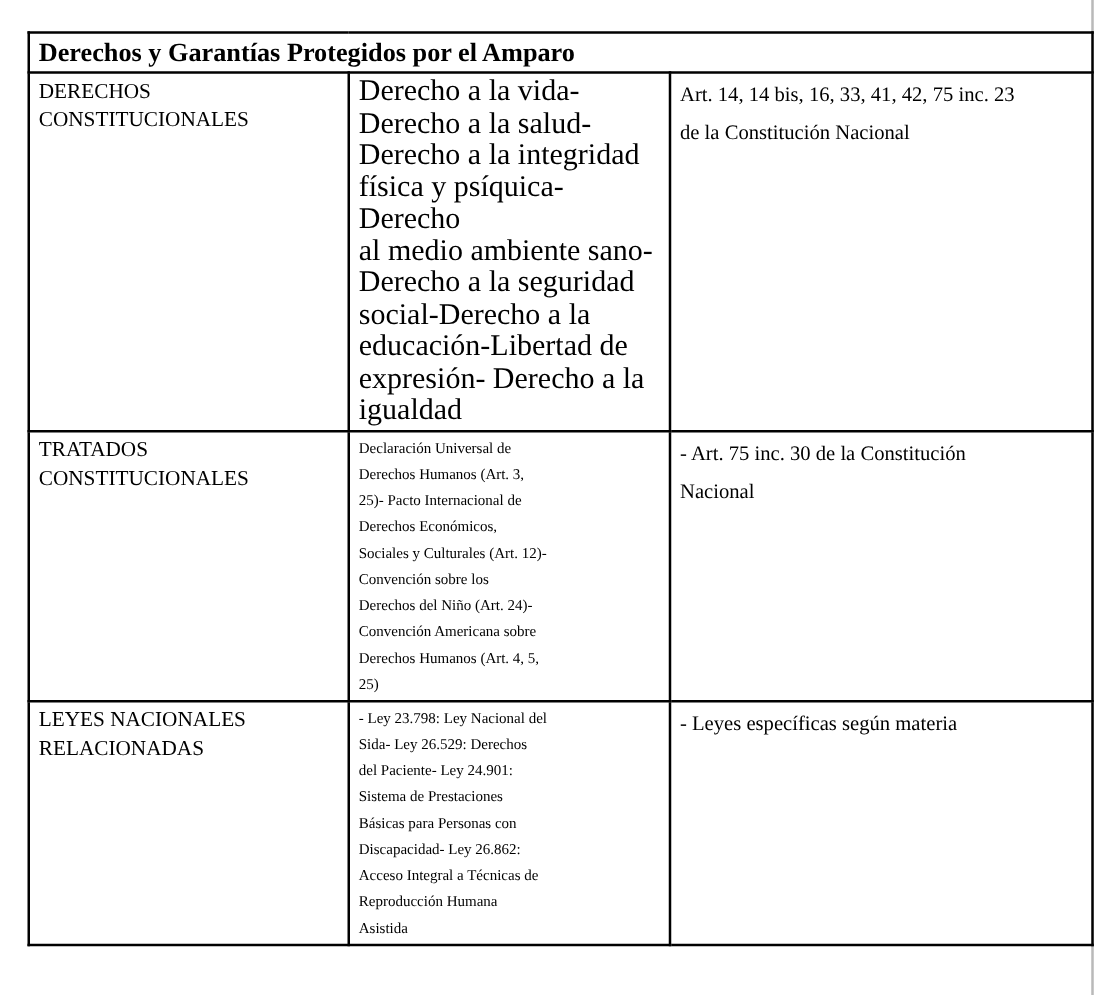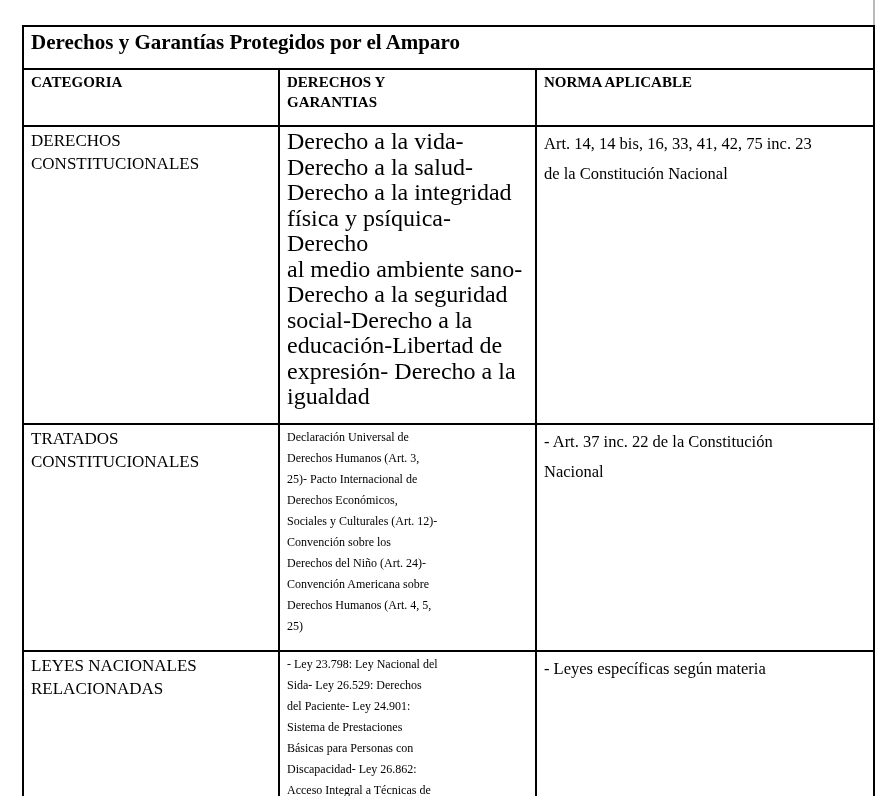--- a/index.html
+++ b/index.html
@@ -30,21 +30,21 @@
   }
   table.doc-table {
     border-collapse: collapse;
     table-layout: fixed;
     width: 851px;
     background: #ffffff;
   }
   table.doc-table td, table.doc-table th {
     border: 2px solid #000000;
     vertical-align: top;
-    padding: 2px 6px 13px 7px;
+    padding: 2px 6px 2px 7px;
     white-space: pre-line;
     overflow: hidden;
     text-align: left;
   }
   td.title-cell {
     text-align: center;
     font-weight: bold;
     font-size: 21px;
     line-height: 26px;
     white-space: normal;
@@ -86,26 +86,20 @@
   <table class="doc-table">
     <colgroup>
       <col style="width:256px">
       <col style="width:257px">
       <col style="width:338px">
     </colgroup>
     <tbody>
       <tr class="title-row">
         <td colspan="3" class="title-cell">Derechos y Garantías Protegidos por el Amparo</td>
       </tr>
-      <tr class="header-row">
-        <th class="hdr">CATEGORIA</th>
-        <th class="hdr">DERECHOS Y
-GARANTIAS</th>
-        <th class="hdr">NORMA APLICABLE</th>
-      </tr>
       <tr class="r1">
         <td class="cat">DERECHOS
 CONSTITUCIONALES</td>
         <td class="der-lg">Derecho a la vida-
 Derecho a la salud-
 Derecho a la integridad
 física y psíquica- Derecho
 al medio ambiente sano-
 Derecho a la seguridad
 social-Derecho a la
@@ -121,21 +115,21 @@
         <td class="der-sm">Declaración Universal de
 Derechos Humanos (Art. 3,
 25)- Pacto Internacional de
 Derechos Económicos,
 Sociales y Culturales (Art. 12)-
 Convención sobre los
 Derechos del Niño (Art. 24)-
 Convención Americana sobre
 Derechos Humanos (Art. 4, 5,
 25)</td>
-        <td class="nor">- Art. 37 inc. 22 de la Constitución
+        <td class="nor">- Art. 75 inc. 30 de la Constitución
 Nacional</td>
       </tr>
       <tr class="r3">
         <td class="cat">LEYES NACIONALES
 RELACIONADAS</td>
         <td class="der-sm">- Ley 23.798: Ley Nacional del
 Sida- Ley 26.529: Derechos
 del Paciente- Ley 24.901:
 Sistema de Prestaciones
 Básicas para Personas con

